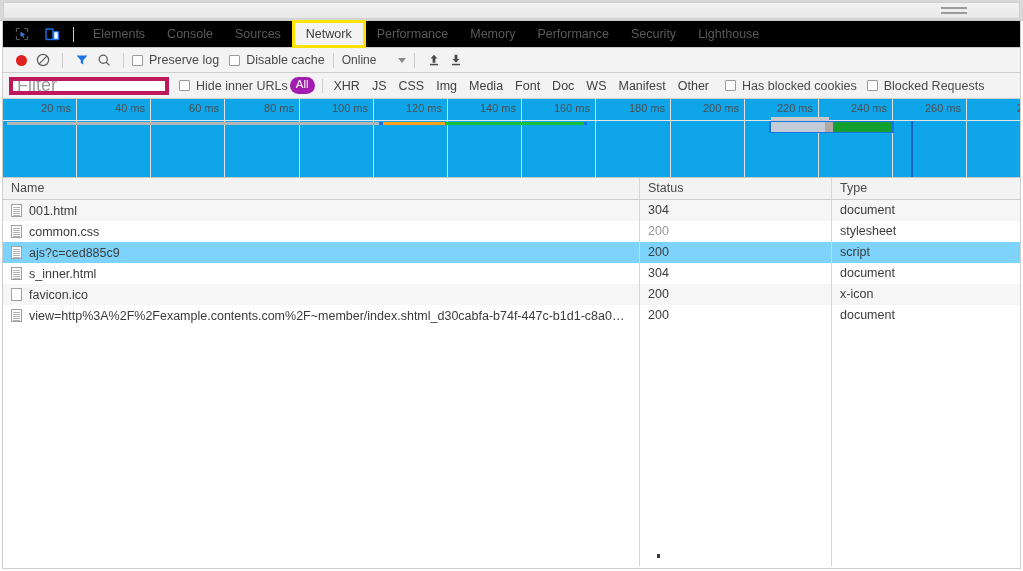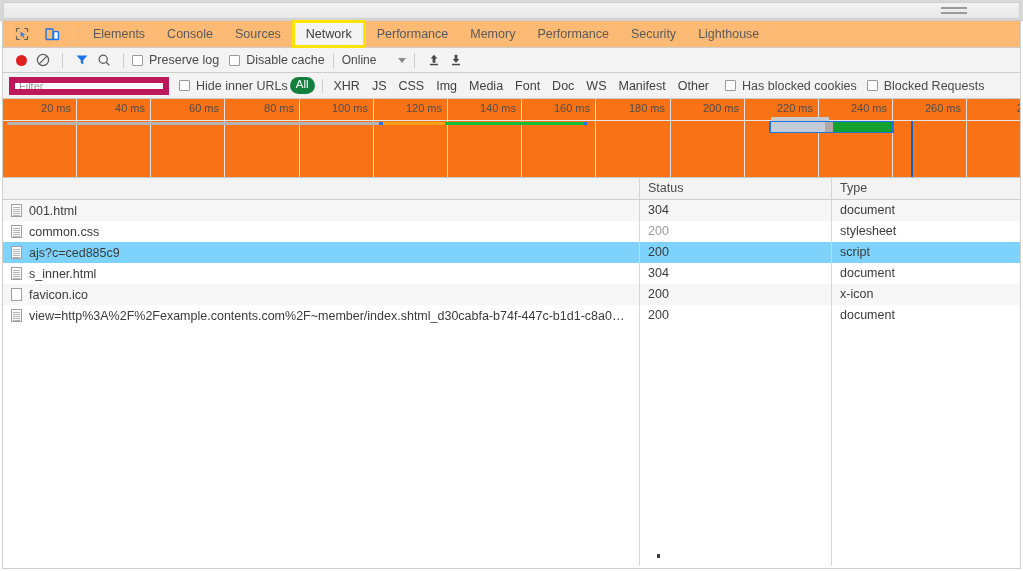--- a/index.html
+++ b/index.html
@@ -57,21 +57,21 @@
     border: 1px solid #cfcfcf;
     border-top: none;
     background: #ffffff;
     box-sizing: border-box;
   }
 
   
   .tabbar {
     position: relative;
     height: 27px;
-    background: #fdba74;
+    background: #000000;
     border-bottom: 1px solid #cdcdcd;
     display: flex;
     align-items: center;
     box-sizing: border-box;
   }
   .tool-icon-btn {
     width: 26px; height: 22px;
     margin-left: 4px;
     display: flex;
     align-items: center;
@@ -170,34 +170,34 @@
     background: #f3f3f3;
     border-bottom: 1px solid #cdcdcd;
     display: flex;
     align-items: center;
     box-sizing: border-box;
     padding-left: 6px;
   }
   .filter-input {
     width: 160px;
     height: 18px;
-    border: 6px solid #be185d;
+    border: 4px solid #be185d;
     background: #ffffff;
-    font-size: 11px;
+    font-size: 18px;
     font-family: "Liberation Sans", sans-serif;
     color: #303030;
     padding: 0 4px;
     box-sizing: border-box;
     outline: none;
   }
   .filter-input::placeholder { color: #9b9b9b; }
   .type-pill {
     font-size: 11.5px;
     color: #ffffff;
-    background: #15803d;
+    background: #a21caf;
     border-radius: 9px;
     padding: 2px 6px 3px 6px;
     line-height: 1;
     margin: 8px 2px;
     cursor: pointer;
   }
   .type-link {
     font-size: 12.5px;
     color: #404040;
     padding: 0 6px;
@@ -207,21 +207,21 @@
   .fsep {
     width: 1px; height: 14px;
     background: #cccccc;
     margin: 0 5px;
   }
 
   
   .overview {
     position: relative;
     height: 79px;
-    background: #f97316;
+    background: #0ea5e9;
     border-bottom: 1px solid #c8c8c8;
     box-sizing: border-box;
     overflow: hidden;
   }
   .ov-ruler {
     position: absolute;
     left: 0; top: 0;
     width: 100%; height: 22px;
     border-bottom: 1px solid #e6e6e6;
     box-sizing: border-box;
@@ -536,20 +536,21 @@
           <div class="req-seg" style="left: 1px; width: 54px; background: rgb(195, 203, 214);"></div>
           <div class="req-seg" style="left: 55px; width: 8px; background: rgb(178, 167, 167);"></div>
           <div class="req-seg" style="left: 63px; width: 58px; background: rgb(18, 160, 46);"></div>
           <div class="req-seg" style="left: 121px; width: 3px; background: rgb(26, 115, 232);"></div>
         </div>
         <div class="dom-line" style="left: 908px; background: rgb(21, 101, 192);"></div>
       </div>
 
     <div class="table">
       <div class="thead" id="thead">
+          <div class="th" style="left: 0px; width: 636px;">Name</div>
           <div class="th" style="left: 637px; width: 191px;">Status</div>
           <div class="colsep" style="left: 636px; height: 21px;"></div>
           <div class="th" style="left: 829px; width: 190px;">Type</div>
           <div class="colsep" style="left: 828px; height: 21px;"></div>
         </div>
       <div id="tbody">
           <div class="row odd">
             <div class="cell-name">
               <span class="doc-icon"></span>
               <span class="name-txt">001.html</span>

